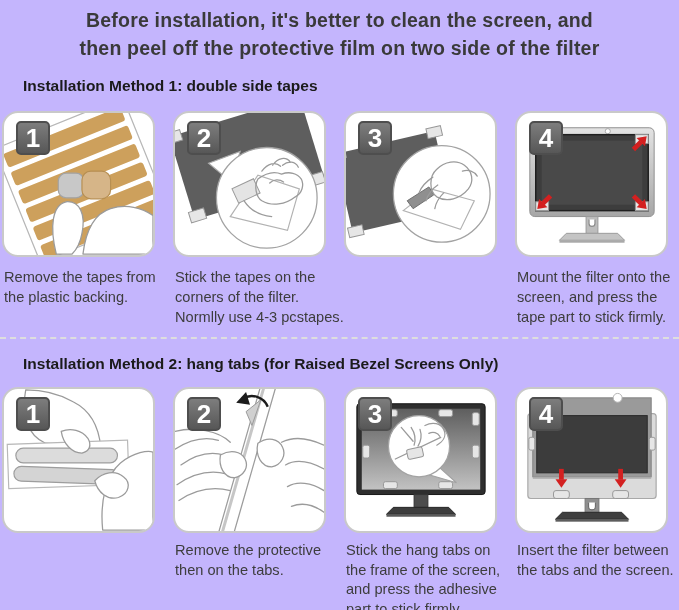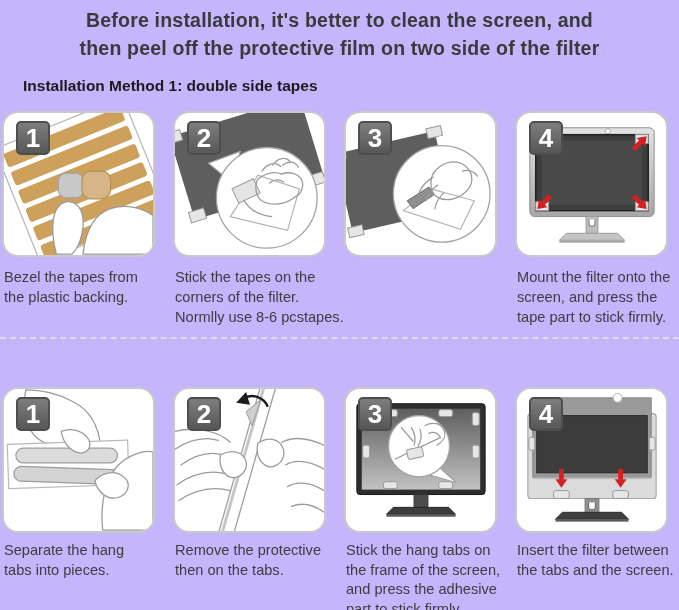--- a/index.html
+++ b/index.html
@@ -87,21 +87,21 @@
           </g>
           <rect x="55" y="60" width="26" height="25" rx="8" fill="#c8c8c8" stroke="#a3a3a3" stroke-width="1.2"></rect>
           <rect x="79" y="58" width="29" height="28" rx="9" fill="#d6b588" stroke="#b78f52" stroke-width="1.2"></rect>
           <path class="skin" d="M53,142 C46,114 49,92 63,89 C77,88 83,102 79,121 C77,132 72,139 69,142 Z"></path>
           <path class="skin" d="M80,142 C83,118 92,101 108,96 C124,91 140,95 151,103 L151,142 Z"></path>
         </svg>
         <div class="badge">
             <span>1</span>
           </div>
       </div>
-      <div class="caption">Bezel the tapes from
+      <div class="caption">Remove the tapes from
 the plastic backing.</div>
     </div>
 
     <div class="cell">
       <div class="panel">
         <svg viewBox="0 0 151 142">
           <g transform="rotate(-17 70 45)">
             <rect x="4" y="2" width="138" height="88" class="flt"></rect>
             <rect x="0" y="-2" width="16" height="11" class="tab"></rect>
             <rect x="126" y="-2" width="16" height="11" class="tab"></rect>
@@ -115,21 +115,21 @@
           <path class="ln" d="M88,58 C94,50 102,48 107,53 M99,52 C104,44 113,43 117,49 M109,52 C115,47 122,48 125,54"></path>
           <path class="ln" d="M84,66 C92,60 101,58 108,61 C116,58 124,60 128,66 C131,72 129,80 122,84 C112,92 98,94 88,88 C82,84 80,73 84,66 Z"></path>
           <path class="ln" d="M70,88 C76,97 86,103 98,104 M96,70 C100,66 106,66 110,69"></path>
         </svg>
         <div class="badge">
             <span>2</span>
           </div>
       </div>
       <div class="caption">Stick the tapes on the
 corners of the filter.
-Normlly use 8-6 pcstapes.</div>
+Normlly use 4-3 pcstapes.</div>
     </div>
 
     <div class="cell">
       <div class="panel">
         <svg viewBox="0 0 151 142">
           <g transform="rotate(-13 48 68)">
             <rect x="-4" y="28" width="104" height="82" class="flt"></rect>
             <rect x="-8" y="24" width="15" height="10" class="tab"></rect>
             <rect x="92" y="24" width="15" height="10" class="tab"></rect>
             <rect x="-8" y="104" width="15" height="10" class="tab"></rect>
@@ -174,40 +174,39 @@
       </div>
       <div class="caption">Mount the filter onto the
 screen, and press the
 tape part to stick firmly.</div>
     </div>
 
   </div>
 
   <div class="divider"></div>
 
+  <div class="section-heading" id="m2-heading">Installation Method 2: hang tabs (for Raised Bezel Screens Only)</div>
 
   <div class="row" id="row2">
 
     <div class="cell">
       <div class="panel">
         <svg viewBox="0 0 151 142">
           <path class="skin" d="M22,0 C17,26 24,46 42,54 L98,58 C96,36 86,20 70,12 C56,4 38,0 22,0 Z"></path>
           <rect x="4" y="53" width="122" height="45" fill="#fff" stroke="#b8b8b8" stroke-width="1.2" transform="rotate(-2 65 75)"></rect>
           <rect x="12" y="59" width="103" height="15" rx="7.5" fill="#dcdcdc" stroke="#9d9d9d" stroke-width="1.2"></rect>
           <rect x="10" y="79" width="107" height="15" rx="7.5" fill="#d4d4d4" stroke="#9d9d9d" stroke-width="1.2" transform="rotate(2 62 87)"></rect>
           <path class="skin" d="M58,42 C68,38 79,41 85,49 C89,56 87,62 79,64 C69,64 60,55 58,42 Z"></path>
           <path class="skin" d="M100,142 C97,112 104,86 118,74 C132,63 146,61 151,63 L151,142 Z"></path>
           <path class="skin" d="M92,92 C100,83 113,81 121,88 C129,94 127,105 116,109 C105,112 95,104 92,92 Z"></path>
         </svg>
         <div class="badge">
             <span>1</span>
           </div>
       </div>
-      <div class="caption">Separate the hang
-tabs into pieces.</div>
     </div>
 
     <div class="cell">
       <div class="panel">
         <svg viewBox="0 0 151 142">
           <path class="ln" d="M0,42 C20,37 44,41 56,53 M0,60 C14,51 30,47 44,51 M6,76 C20,66 36,62 50,66 M2,96 C18,85 36,81 52,85 M4,112 C22,100 40,98 56,102"></path>
           <path class="ln" d="M151,56 C136,49 120,47 108,53 M151,80 C136,72 122,70 112,76 M151,102 C138,94 124,92 114,98 M151,124 C140,116 128,114 118,118"></path>
           <g transform="rotate(16 76 70)">
             <rect x="66" y="-10" width="15" height="160" fill="#fff" stroke="#9d9d9d" stroke-width="1.3"></rect>
             <line x1="69.5" y1="-10" x2="69.5" y2="150" stroke="#c6c6c6" stroke-width="3"></line>

